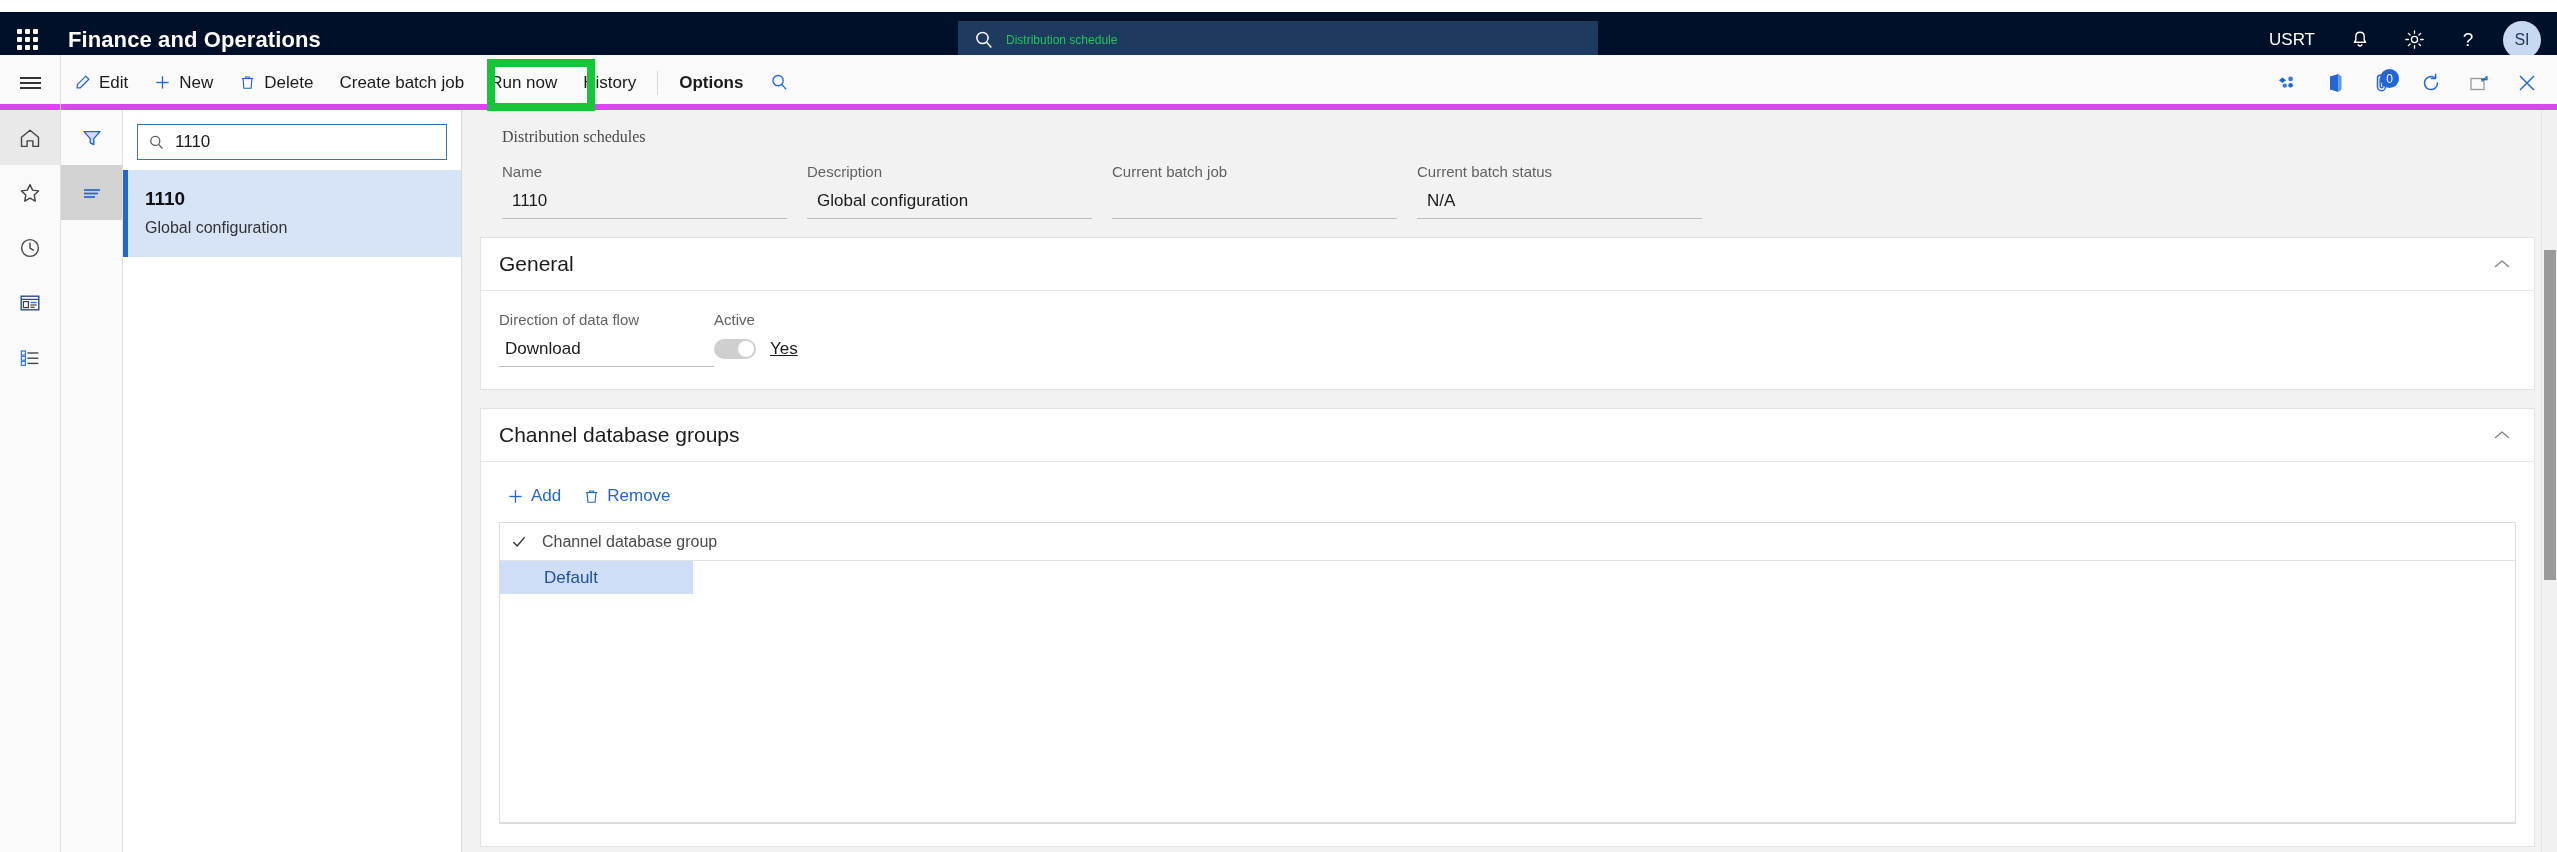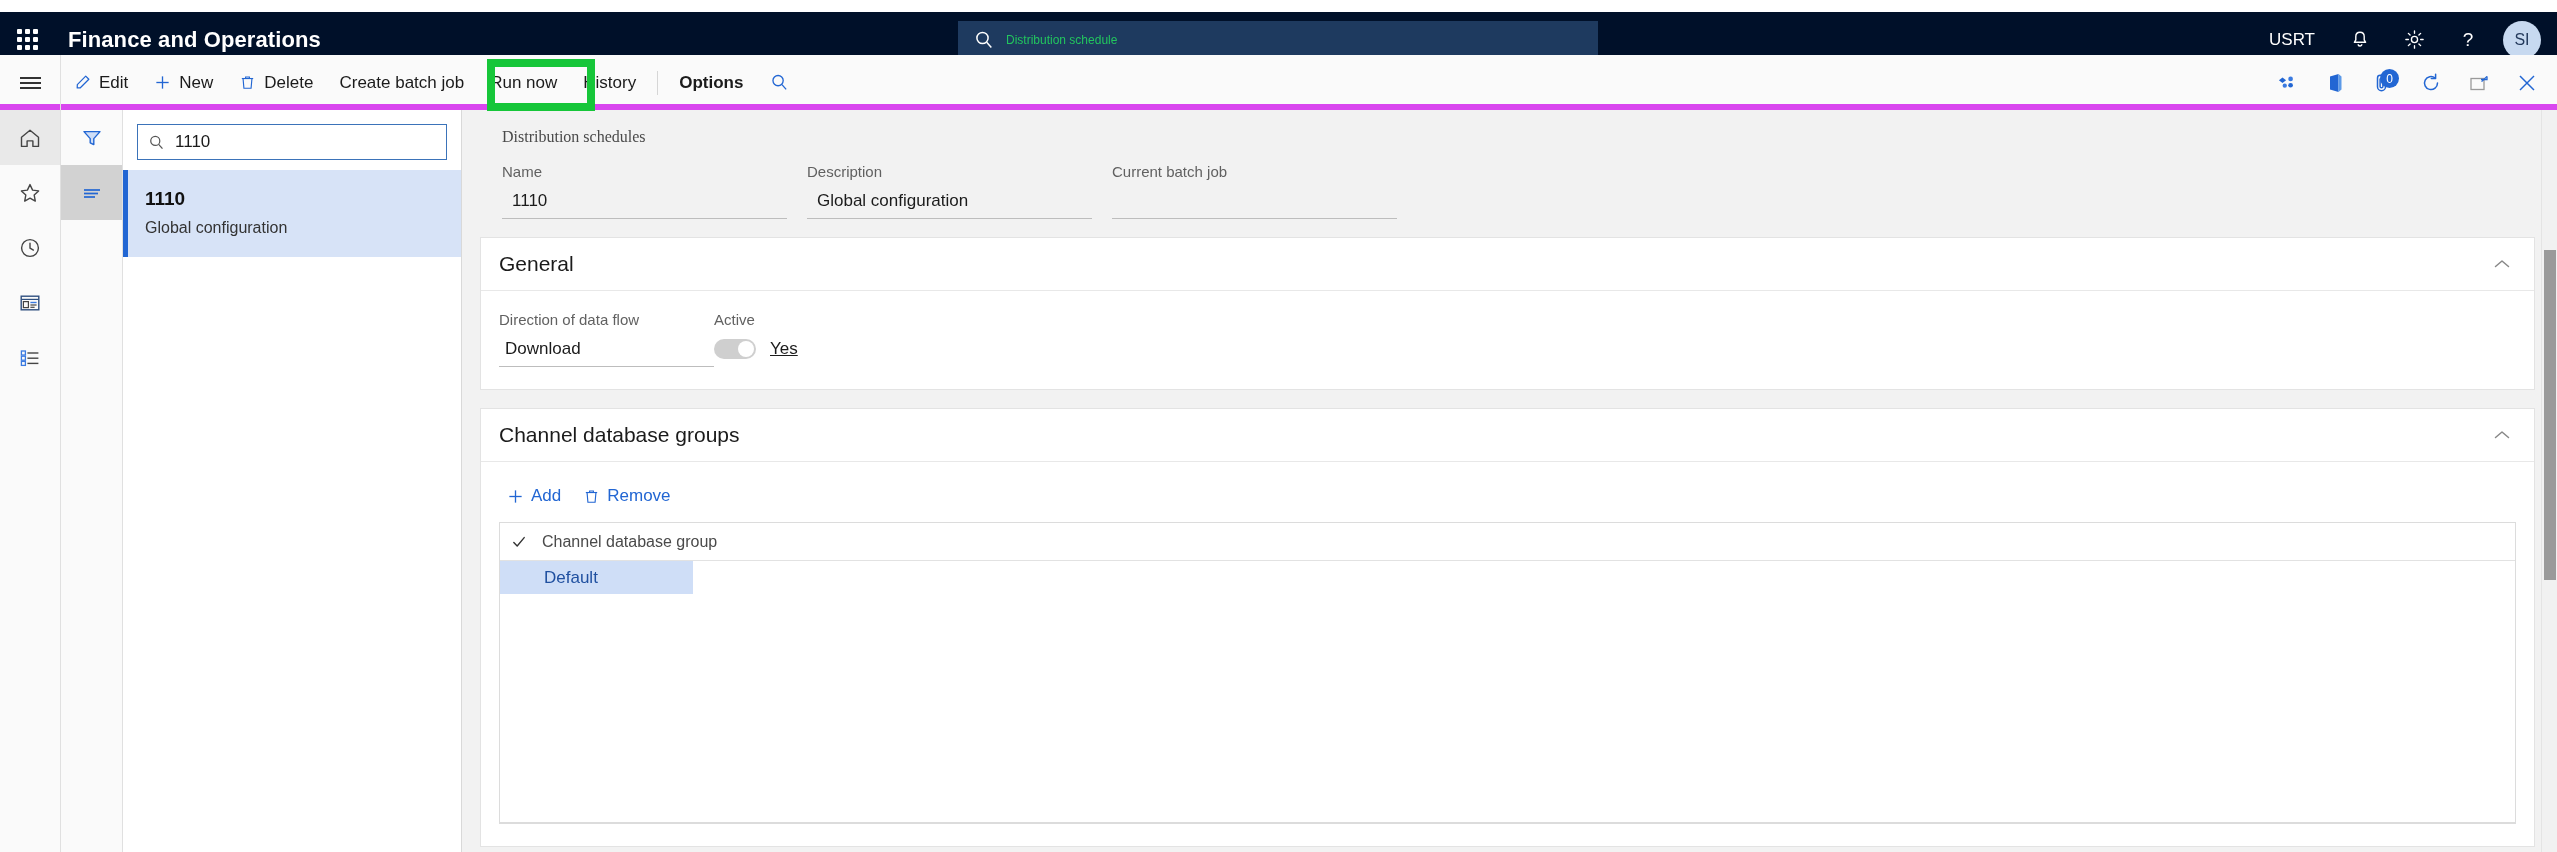--- a/index.html
+++ b/index.html
@@ -573,20 +573,24 @@
           <div class="lbl">Name</div>
           <div class="val">1110</div>
         </div>
         <div class="hf">
           <div class="lbl">Description</div>
           <div class="val">Global configuration</div>
         </div>
         <div class="hf">
           <div class="lbl">Current batch job</div>
           <div class="val"></div>
+        </div>
+        <div class="hf">
+          <div class="lbl">Current batch status</div>
+          <div class="val">N/A</div>
         </div>
       </div>
     </div>
 
     <div class="card">
       <div class="card-header">
         <span class="ttl">General</span>
         <span class="chev">
           <svg width="20" height="14" viewBox="0 0 20 14">
               <path d="M3.5 9.5 10 4l6.5 5.5" fill="none" stroke="#888" stroke-width="1.5" stroke-linecap="round" stroke-linejoin="round"></path>

